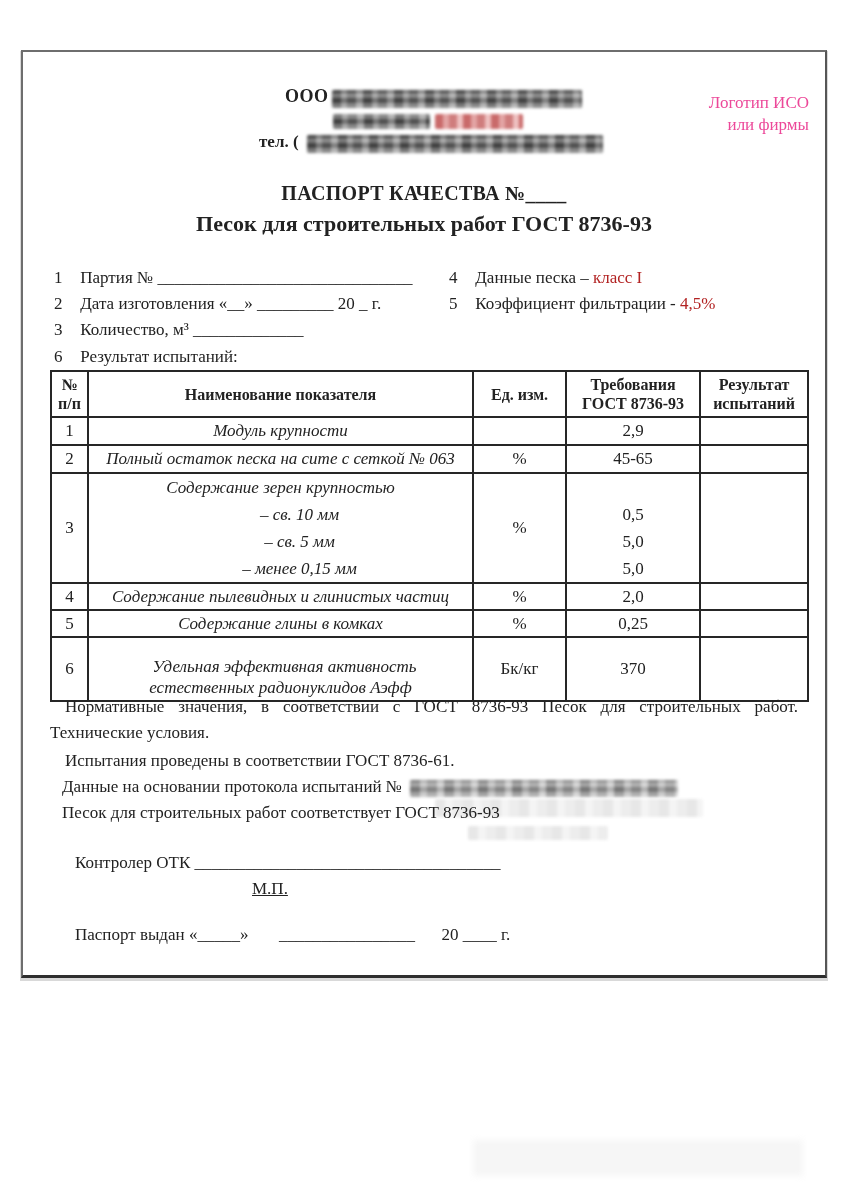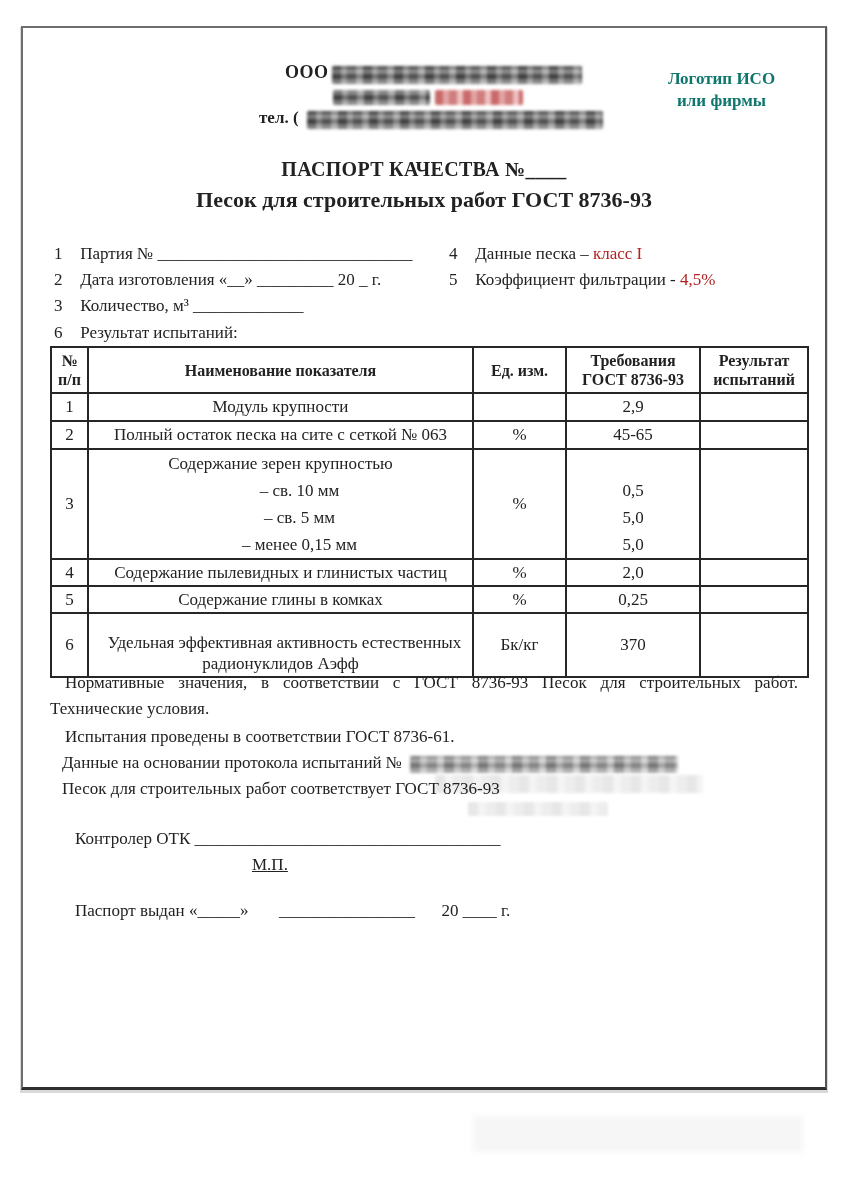--- a/index.html
+++ b/index.html
@@ -1,24 +1,24 @@
 <!DOCTYPE html>
 <html><head>
 <meta charset="utf-8">
 <style>
   html,body{margin:0;padding:0;background:#ffffff;}
   body{width:848px;height:1200px;position:relative;font-family:"Liberation Serif","DejaVu Serif",serif;color:#222;}
-  .page{position:absolute;left:21px;top:26px;width:806px;height:1064px;background:#fff;
+  .page{position:absolute;left:21px;top:50px;width:806px;height:928px;background:#fff;
         border:2px solid #6e6e6e;border-right:2px solid #565656;border-bottom:3px solid #2e2e2e;
         box-shadow:0 2px 0 1px #d9d9d9;box-sizing:border-box;}
   .abs{position:absolute;}
   
   .company-prefix{font-size:18px;font-weight:bold;letter-spacing:.5px;}
   .phone-prefix{font-size:17px;font-weight:bold;margin-left:8px;}
-  .logo-box{width:175px;text-align:center;color:#0f766e;font-weight:bold;font-size:17px;line-height:22px;}
+  .logo-box{width:175px;text-align:right;color:#ec4899;font-weight:normal;font-size:17px;line-height:22px;}
   
   .blur{display:inline-block;filter:blur(1.6px);border-radius:2px;vertical-align:middle;}
   .blur-dark{background:
      repeating-linear-gradient(0deg,rgba(255,255,255,.25) 0 5px,rgba(0,0,0,.18) 5px 10px),
      repeating-linear-gradient(90deg,#4e4e4e 0 9px,#8f8f8f 9px 15px,#616161 15px 24px,#9e9e9e 24px 31px);}
   .blur-mid{background:
      repeating-linear-gradient(0deg,rgba(255,255,255,.25) 0 5px,rgba(0,0,0,.12) 5px 10px),
      repeating-linear-gradient(90deg,#858585 0 10px,#bcbcbc 10px 17px,#969696 17px 27px,#cacaca 27px 34px);}
   .blur-red{background:
      repeating-linear-gradient(90deg,#c96a6a 0 8px,#e3a4a4 8px 14px,#cf7d7d 14px 22px,#eec0c0 22px 28px);}
@@ -30,21 +30,21 @@
   .title-l2{font-size:22px;line-height:32px;}
   
   .field{font-size:17px;white-space:nowrap;}
   .fnum{display:inline-block;width:22px;}
   .red{color:#b22222;}
   
   table.results{border-collapse:collapse;table-layout:fixed;width:757px;background:#fff;}
   table.results th,table.results td{border:2px solid #262626;padding:0 4px;vertical-align:middle;box-sizing:border-box;}
   table.results th{font-size:16px;font-weight:bold;text-align:center;line-height:19px;padding:3px 2px;}
   table.results td{font-size:17px;text-align:center;}
-  td.name{text-align:left;padding-left:10px;}
+  td.name{text-align:left;padding-left:10px;font-style:italic;}
   tr.hdr th{height:46px;}
   tr.r1 td{height:28px;} tr.r2 td{height:28px;} tr.r3 td{height:108px;}
   tr.r4 td{height:27px;} tr.r5 td{height:27px;} tr.r6 td{height:46px;}
   .sub-line{line-height:27px;}
   .sub-indent{padding-left:38px;}
   .stack{line-height:27px;}
   tr.r6 td.name{line-height:21px;padding-top:18px;padding-bottom:2px;text-indent:8px;}
   
   .para{font-size:17px;line-height:26px;}
   .just{text-align:justify;text-indent:15px;}

